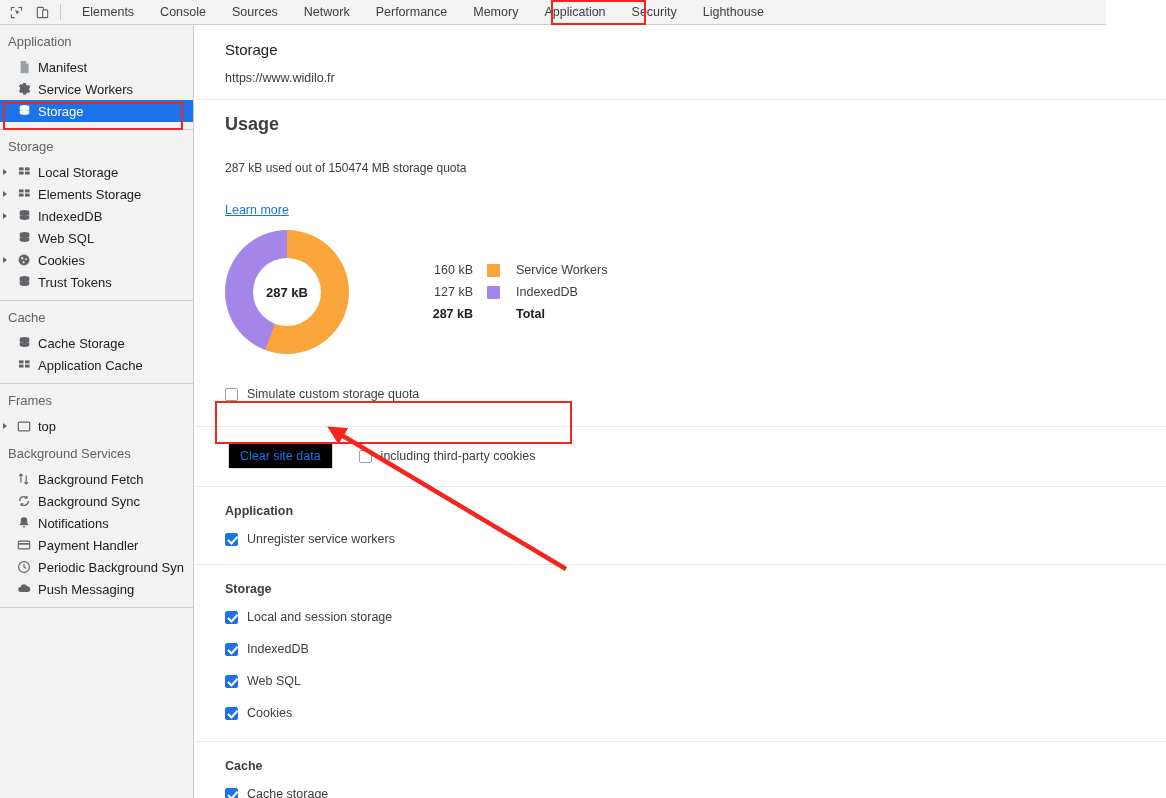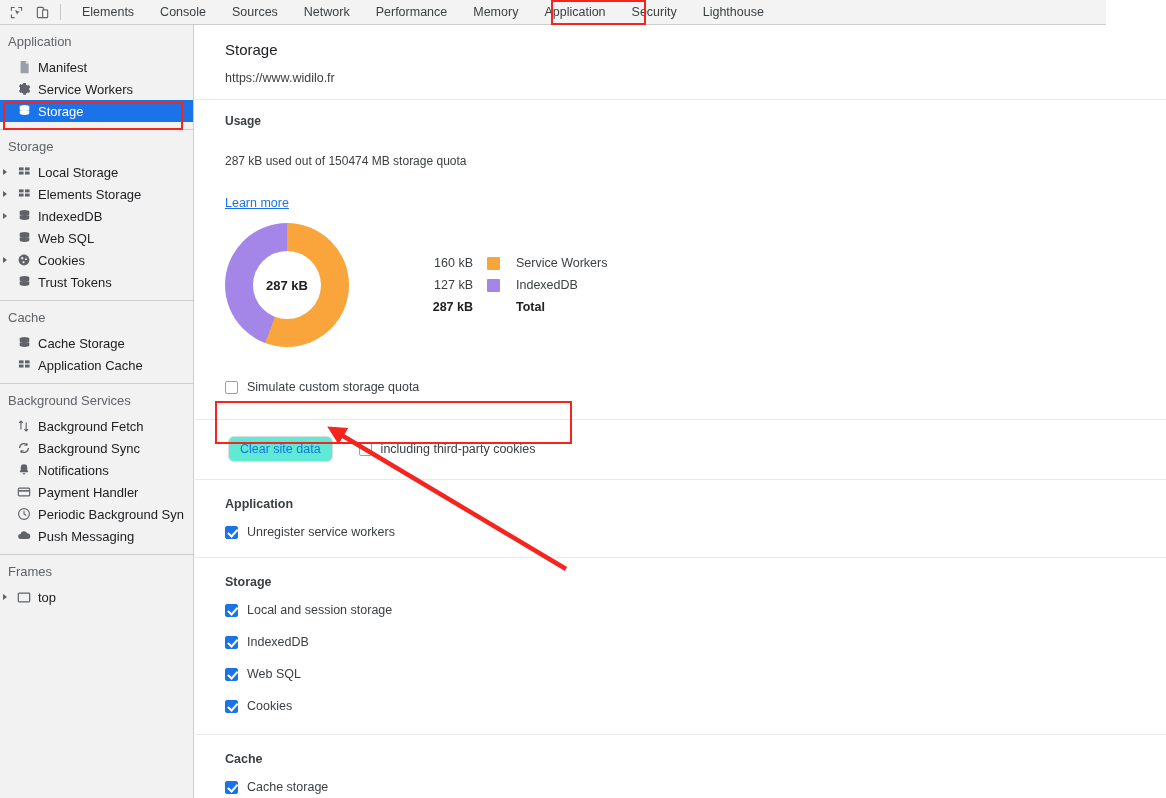--- a/index.html
+++ b/index.html
@@ -82,21 +82,21 @@
     width: 971px; height: 773px;
     background: #ffffff;
     overflow: hidden;
   }
   .panel-head { padding: 16px 0 14px 30px; }
   .panel-title { font-size: 15px; color: #202124; }
   .panel-sub { font-size: 12.5px; color: #3c4043; margin-top: 13px; }
   .hr { height: 1px; background: #e8eaed; }
 
   .section { padding: 14px 0 0 30px; }
-  .sec-head { font-size: 12px; font-weight: bold; color: #3c4043; }
+  .sec-head { font-size: 18px; font-weight: bold; color: #3c4043; }
   .usage-line { font-size: 12px; color: #3c4043; margin-top: 26px; }
   .learn { font-size: 12.5px; color: #1a73e8; text-decoration: underline; margin-top: 28px; display: inline-block; }
 
   .chart-row { display: flex; align-items: center; margin-top: 12px; }
   .donut { position: relative; width: 124px; height: 124px; }
   .donut .hole {
     position: absolute; left: 50%; top: 50%;
     width: 68px; height: 68px; margin: -34px 0 0 -34px;
     background: #fff; border-radius: 50%;
     display: flex; align-items: center; justify-content: center;
@@ -120,21 +120,21 @@
     content: ""; position: absolute;
     left: 4px; top: 0.5px; width: 3.5px; height: 7.5px;
     border: solid #fff; border-width: 0 2px 2px 0;
     transform: rotate(42deg);
   }
 
   .clearbar { display: flex; align-items: center; padding: 16px 0 0 33px; }
   .btn-clear {
     font-family: "Liberation Sans", sans-serif;
     font-size: 12.5px; color: #1a73e8;
-    background: #5eead4; border: 1px solid #dadce0; border-radius: 6px;
+    background: #000000; border: 1px solid #dadce0; border-radius: 0;
     padding: 5px 11px; cursor: pointer;
   }
   .third { display: flex; align-items: center; margin-left: 26px; font-size: 12.5px; color: #3c4043; }
 
   .sub-sec { padding: 17px 0 0 30px; }
   .sub-head { font-size: 12.5px; font-weight: bold; color: #3c4043; }
 
   .overlay { position: absolute; left: 0; top: 0; width: 1166px; height: 798px; pointer-events: none; }
 </style>
 </head>
@@ -296,20 +296,33 @@
             <rect x="1" y="6" width="5" height="3.2" fill="#5f6368"></rect>
             <rect x="7.5" y="6" width="5" height="3.2" fill="#5f6368"></rect>
           </svg>
       </span>
       <span class="sb-label">Application Cache</span>
     </div>
     <div class="sb-div"></div>
   </div>
 
   <div class="sb-group">
+    <div class="sb-title">Frames</div>
+    <div class="sb-item">
+      <span class="arrow"></span>
+      <span class="ico">
+        <svg width="14" height="13" viewBox="0 0 16 14">
+            <rect x="1.5" y="2" width="13" height="10" rx="1" fill="none" stroke="#5f6368" stroke-width="1.4"></rect>
+          </svg>
+      </span>
+      <span class="sb-label">top</span>
+    </div>
+  </div>
+
+  <div class="sb-group">
     <div class="sb-title">Background Services</div>
     <div class="sb-item">
       <span class="ico">
         <svg width="14" height="14" viewBox="0 0 16 16">
             <path d="M4.5 2v10M4.5 2L2.5 4.5M4.5 2l2 2.5" stroke="#5f6368" stroke-width="1.3" fill="none"></path>
             <path d="M10.5 14V4M10.5 14l2-2.5M10.5 14l-2-2.5" stroke="#5f6368" stroke-width="1.3" fill="none"></path>
           </svg>
       </span>
       <span class="sb-label">Background Fetch</span>
     </div>
@@ -351,33 +364,20 @@
     </div>
     <div class="sb-item">
       <span class="ico">
         <svg width="14" height="14" viewBox="0 0 16 16">
             <path d="M12.3 11.5H4.4a2.9 2.9 0 01-.3-5.8 3.9 3.9 0 017.4-.8 2.9 2.9 0 01.8 6.6z" fill="#5f6368"></path>
           </svg>
       </span>
       <span class="sb-label">Push Messaging</span>
     </div>
     <div class="sb-div"></div>
-  </div>
-
-  <div class="sb-group">
-    <div class="sb-title">Frames</div>
-    <div class="sb-item">
-      <span class="arrow"></span>
-      <span class="ico">
-        <svg width="14" height="13" viewBox="0 0 16 14">
-            <rect x="1.5" y="2" width="13" height="10" rx="1" fill="none" stroke="#5f6368" stroke-width="1.4"></rect>
-          </svg>
-      </span>
-      <span class="sb-label">top</span>
-    </div>
   </div>
 </div>
 
 <div class="main">
 
   <div class="panel-head">
     <div class="panel-title">Storage</div>
     <div class="panel-sub">https://www.widilo.fr</div>
   </div>
   <div class="hr"></div>

